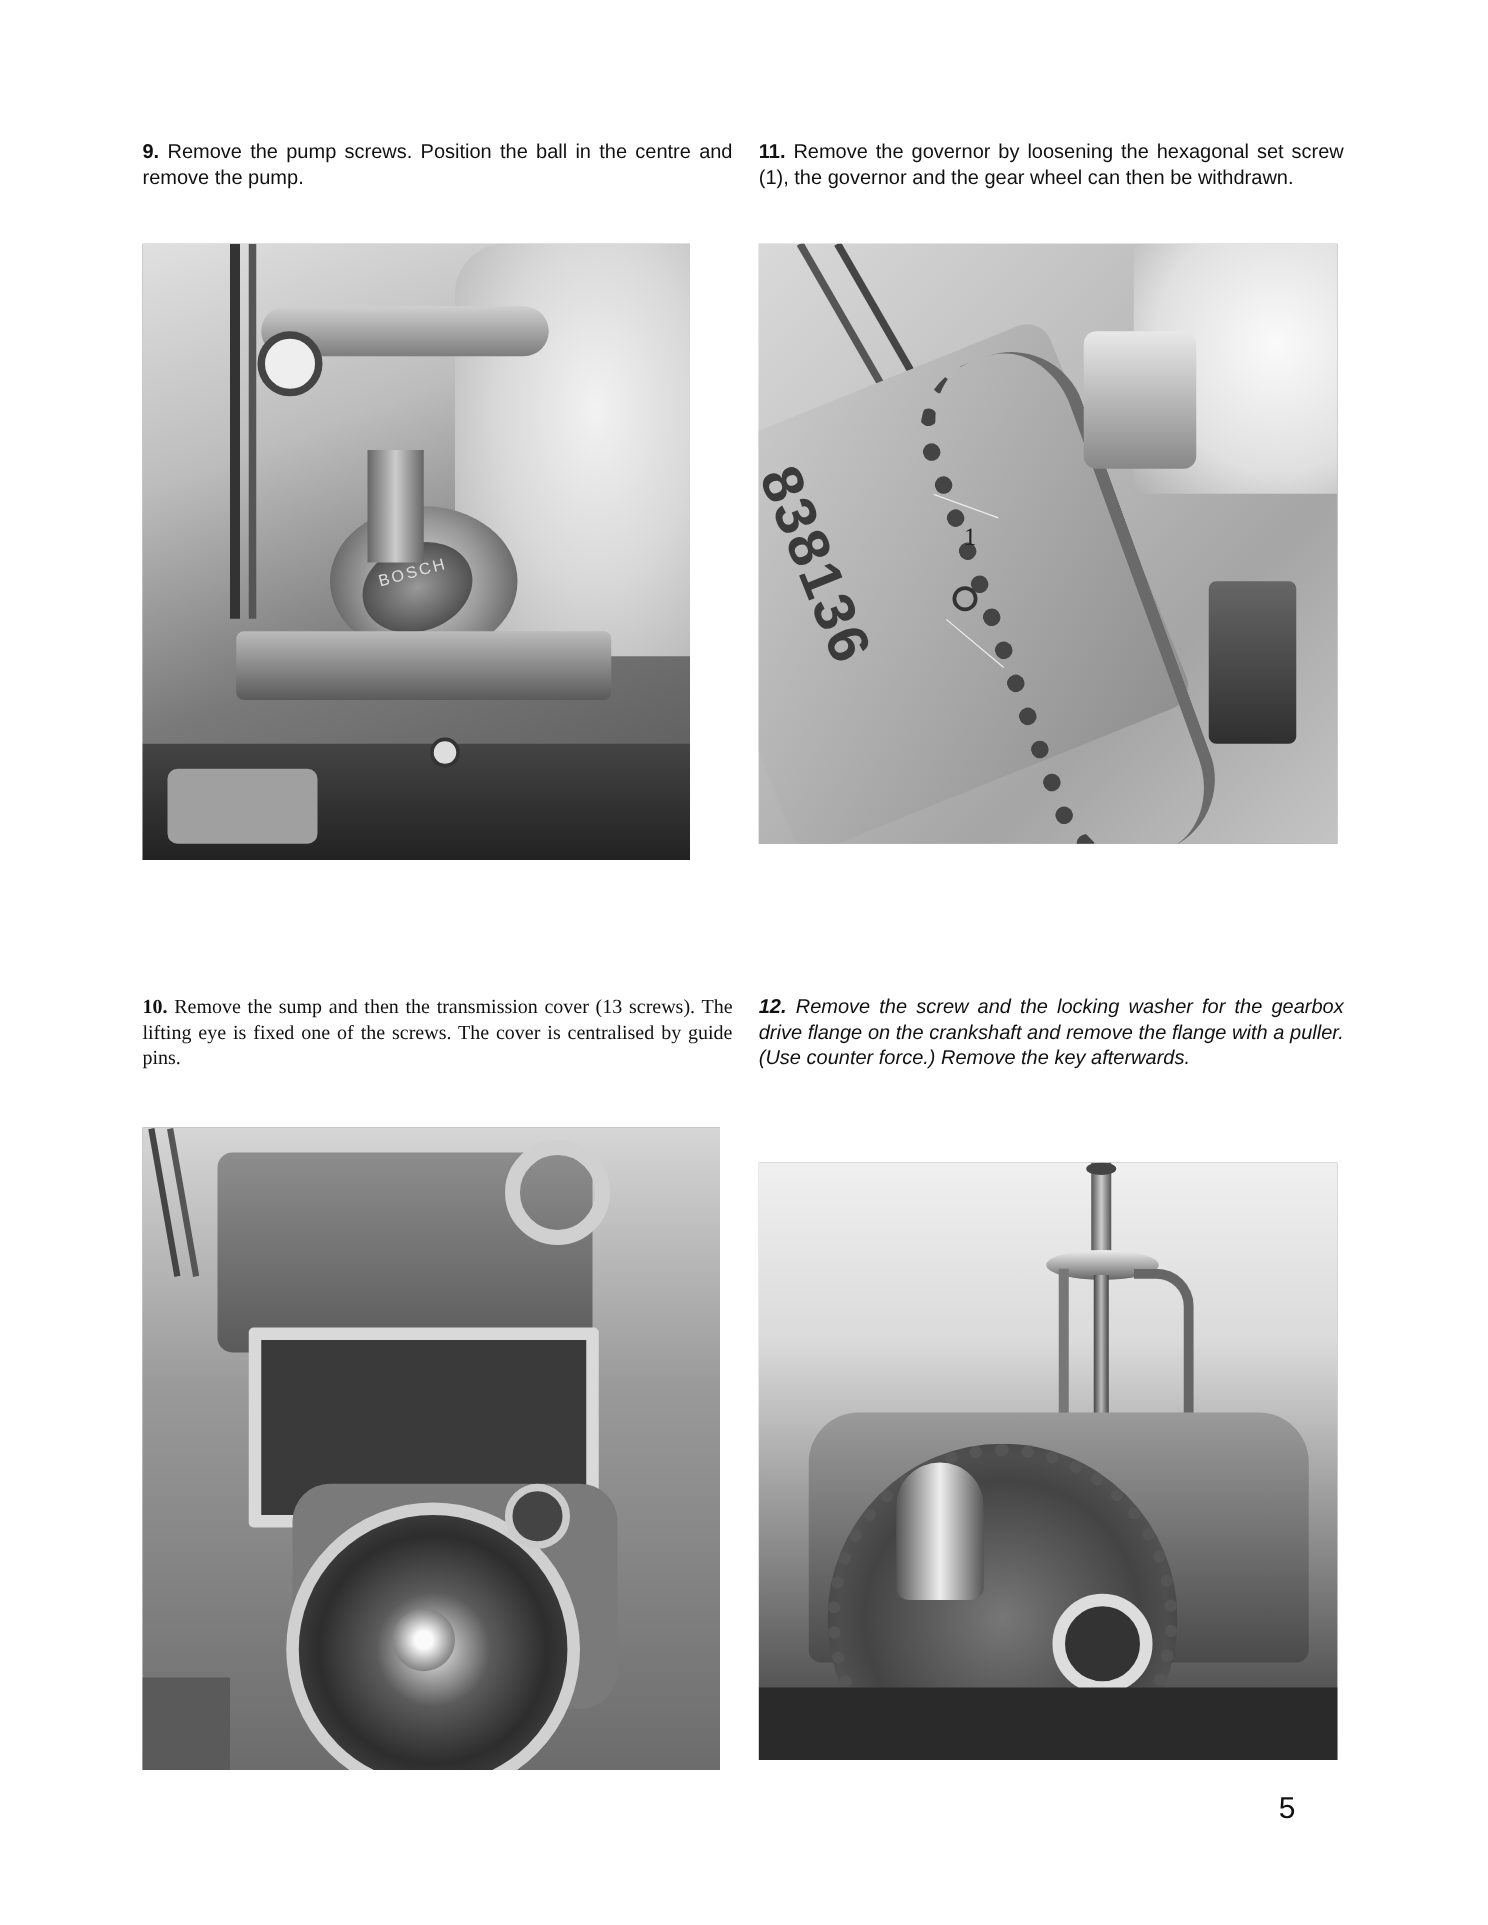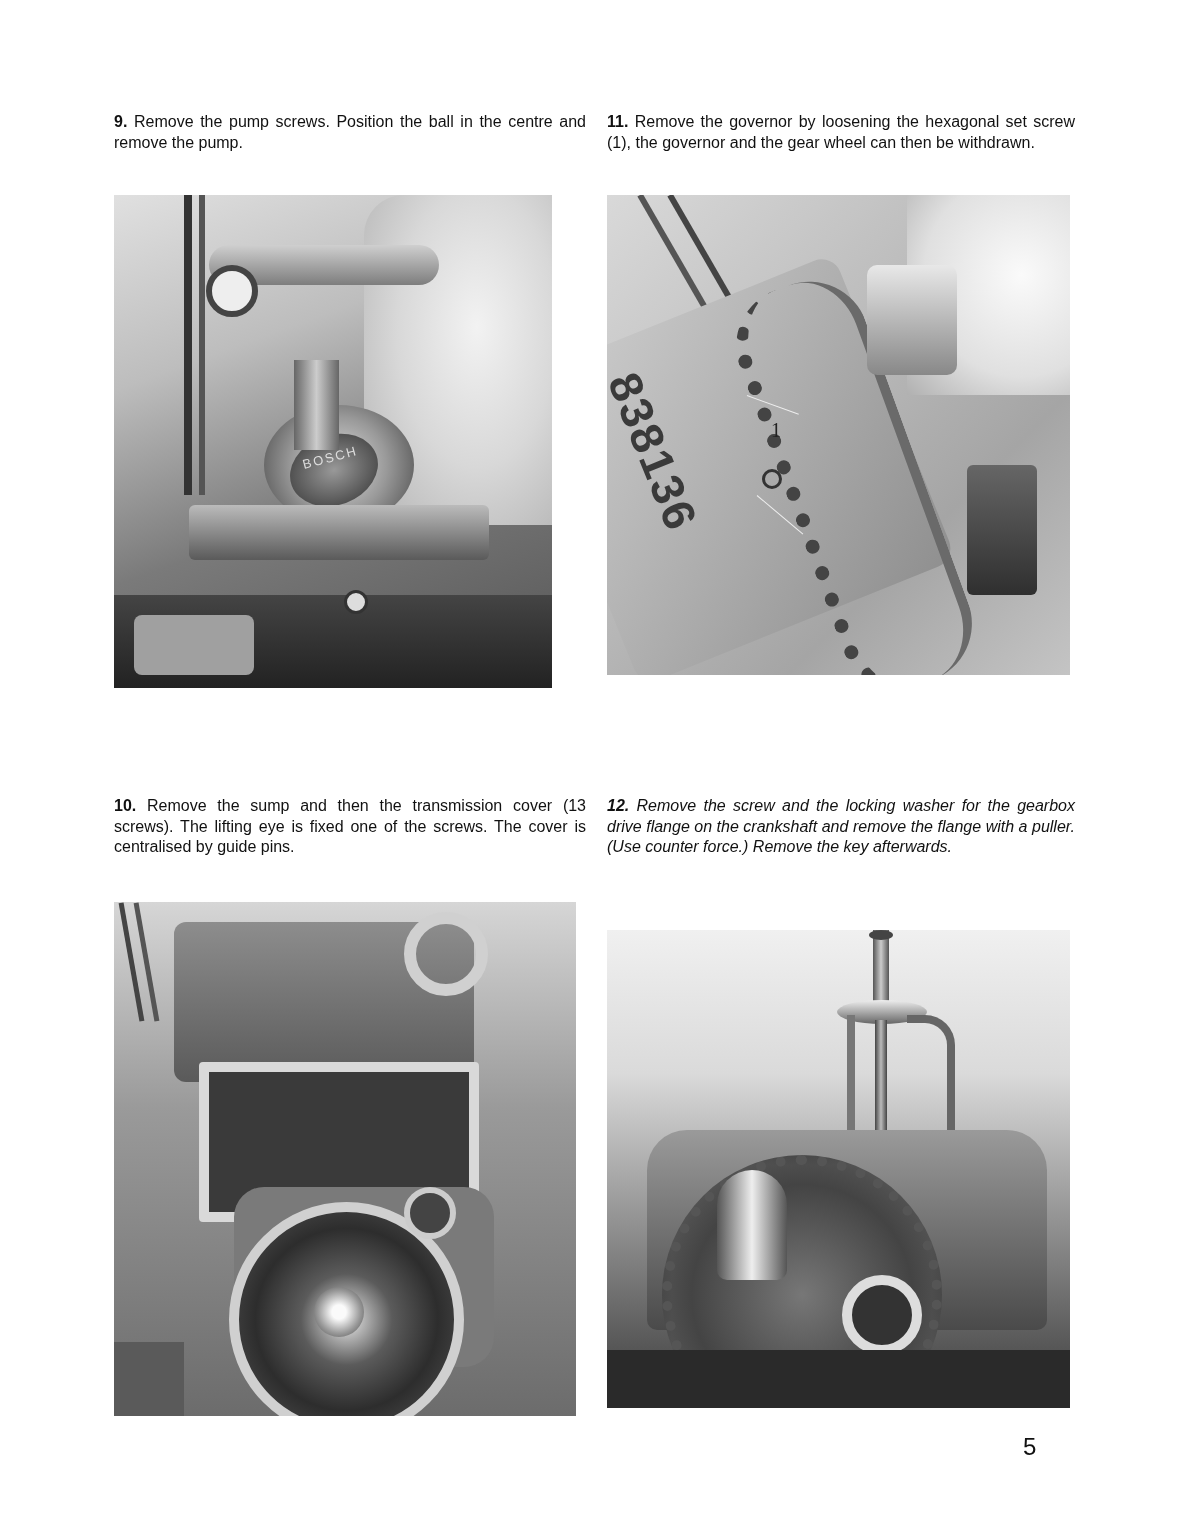--- a/index.html
+++ b/index.html
@@ -19,21 +19,21 @@
 <div class="caption" style="left:114px; top:112px; width:472px;">
   <b>9.</b>
   <span>Remove the pump screws. Position the ball in the centre and remove the pump.</span>
 </div>
 
 <div class="caption" style="left:607px; top:112px; width:468px;">
   <b>11.</b>
   <span>Remove the governor by loosening the hexagonal set screw (1), the governor and the gear wheel can then be withdrawn.</span>
 </div>
 
-<div class="caption" style="left:114px; top:796px; width:472px;">
+<div class="caption" style="left:114px; top:796px; width:472px;font-family:Liberation Serif, serif;">
   <b>10.</b>
   <span>Remove the sump and then the transmission cover (13 screws). The lifting eye is fixed one of the screws. The cover is centralised by guide pins.</span>
 </div>
 
 <div class="caption" style="left:607px; top:796px; width:468px;font-style:italic;">
   <b>12.</b>
   <span>Remove the screw and the locking washer for the gearbox drive flange on the crankshaft and remove the flange with a puller. (Use counter force.) Remove the key afterwards.</span>
 </div>
 
 <div class="photo" style="left:114px; top:195px; width:438px; height:493px; background:#8c8c8c;">

